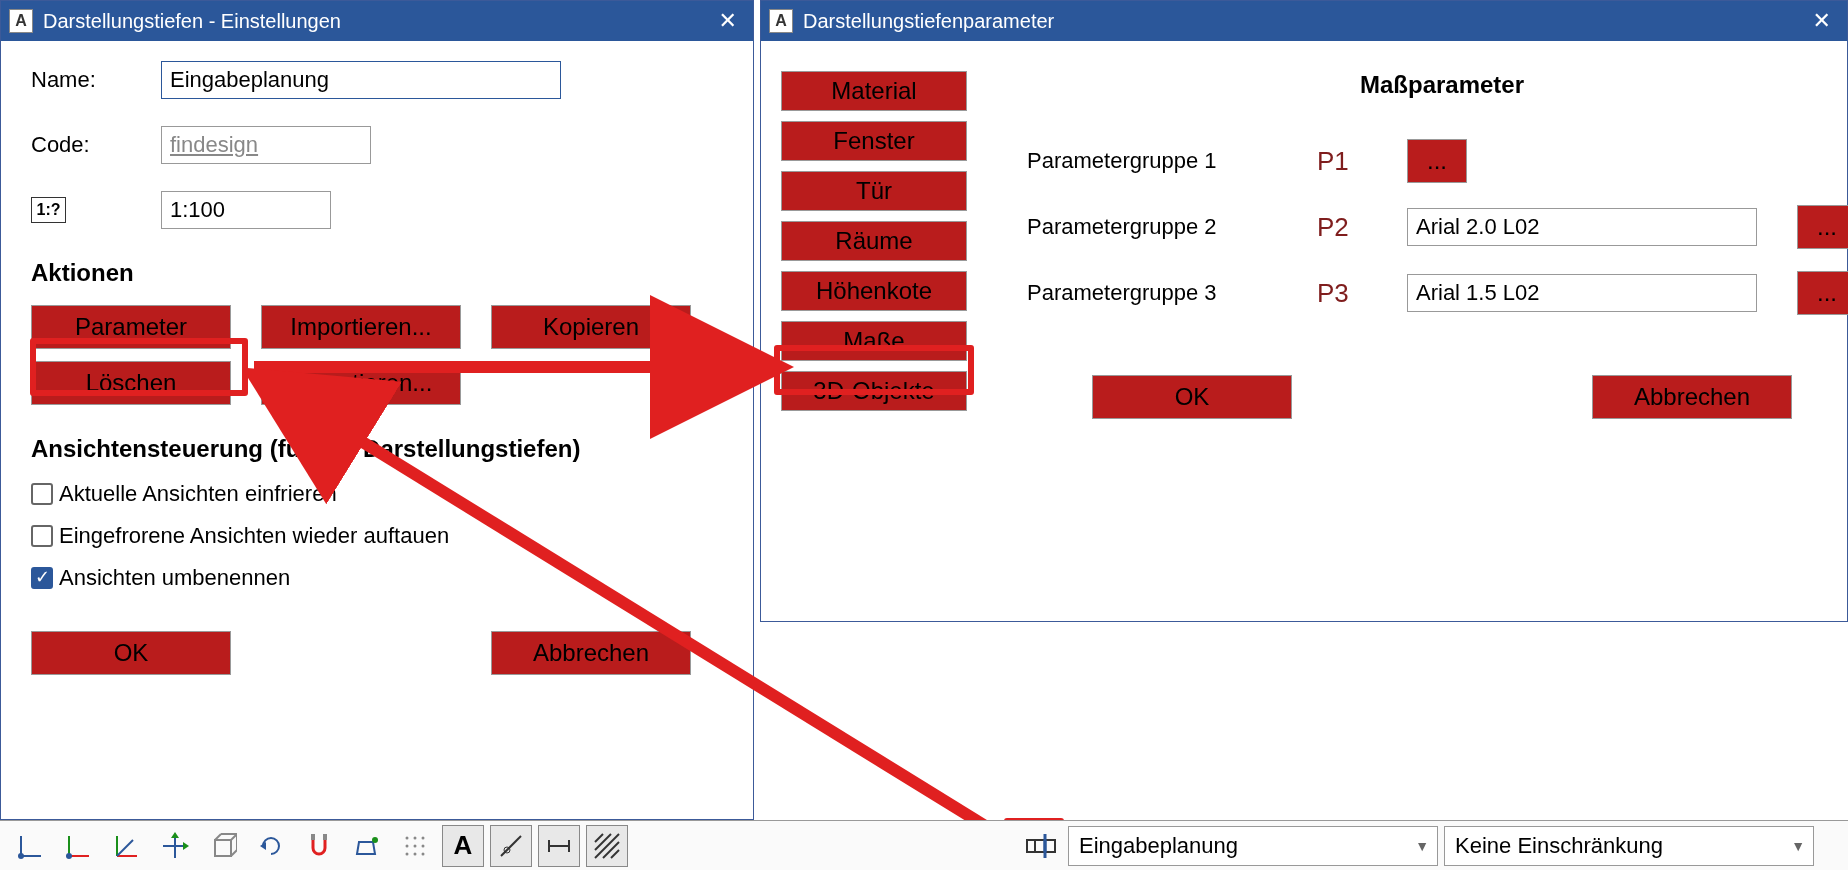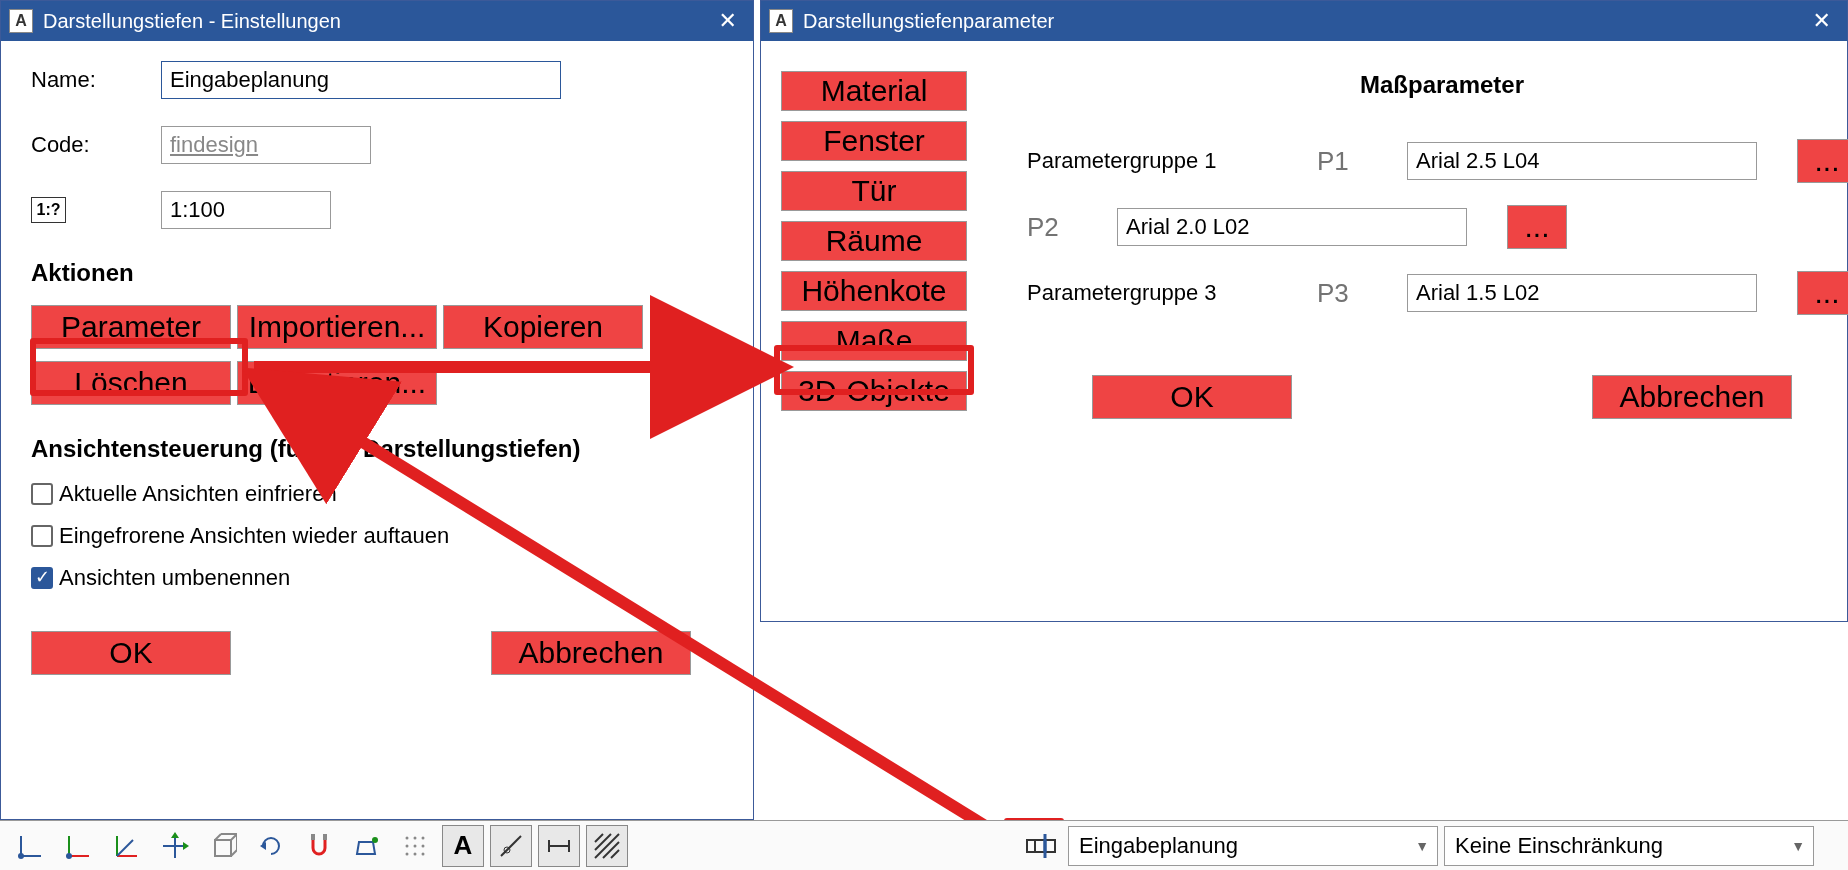--- a/index.html
+++ b/index.html
@@ -27,42 +27,42 @@
   .lbl { width:130px; font-size:22px; }
   .inp { border:1px solid #999; font-size:22px; padding:4px 8px; height:38px; }
   .inp.focus { border:1px solid #2b579a; }
   .inp.gray { color:#888; }
   .scale-icon {
     width:35px; height:26px; border:1px solid #333; display:flex;
     align-items:center; justify-content:center; font-size:16px; font-weight:bold;
   }
   .section-h { font-size:24px; font-weight:bold; margin:30px 0 18px; }
   .btn {
-    border:1px solid #999; background:#ef4444; font-size:30px; text-align:center;
+    border:1px solid #999; background:#b91c1c; font-size:24px; text-align:center;
     height:44px; display:flex; align-items:center; justify-content:center;
     cursor:pointer;
   }
-  .action-grid { display:grid; grid-template-columns:repeat(3,200px); gap:12px 6px; }
+  .action-grid { display:grid; grid-template-columns:repeat(3,200px); gap:12px 30px; }
   .chk-row { display:flex; align-items:center; font-size:22px; margin:16px 0; gap:6px;}
   .chk { width:22px; height:22px; border:2px solid #666; border-radius:3px; position:relative; }
   .chk.checked { background:#2b579a; border-color:#2b579a; }
   .chk.checked::after { content:"✓"; color:#fff; position:absolute; top:-3px; left:2px; font-size:18px;}
   .bottom-btns { display:flex; justify-content:space-between; margin-top:40px; width:660px;}
   .bottom-btns .btn { width:200px; }
 
   
   #dlg-right { left:760px; top:0; width:1088px; height:622px; }
   #dlg-right .dlg-body { display:flex; gap:30px; padding:20px 20px 20px 10px; }
   .side-btns { display:flex; flex-direction:column; gap:10px; padding:10px; }
   .side-btns .btn { width:186px; height:40px; }
   .param-area { flex:1; padding:10px 20px; }
   .param-title { font-size:24px; font-weight:bold; text-align:center; margin-bottom:40px; }
   .param-row { display:flex; align-items:center; gap:40px; margin-bottom:22px; font-size:22px;}
   .param-row .plabel { width:250px; }
-  .param-row .pid { color:#737373; font-size:26px; width:50px; }
+  .param-row .pid { color:#7f1d1d; font-size:26px; width:50px; }
   .param-row .pval { width:350px; }
   .param-row .dots { width:60px; }
   .right-bottom { display:flex; gap:300px; justify-content:center; margin-top:60px;}
   .right-bottom .btn { width:200px; }
 
   
   .hl { position:absolute; border:6px solid #e02020; border-radius:3px; pointer-events:none; }
 
   
   .arrow-svg { position:absolute; pointer-events:none; }
@@ -155,24 +155,24 @@
       <div class="btn">Höhenkote</div>
       <div class="btn">Maße</div>
       <div class="btn">3D-Objekte</div>
     </div>
     <div class="param-area">
       <div class="param-title">Maßparameter</div>
       <div id="param-rows">
           <div class="param-row">
             <span class="plabel">Parametergruppe 1</span>
             <span class="pid">P1</span>
-            <input class="inp pval" value="Arial 2.5 L04" style="">
             <div class="btn dots">...</div>
           </div>
           <div class="param-row">
+            <span class="plabel">Parametergruppe 2</span>
             <span class="pid">P2</span>
             <input class="inp pval" value="Arial 2.0 L02" style="">
             <div class="btn dots">...</div>
           </div>
           <div class="param-row">
             <span class="plabel">Parametergruppe 3</span>
             <span class="pid">P3</span>
             <input class="inp pval" value="Arial 1.5 L02" style="">
             <div class="btn dots">...</div>
           </div>

